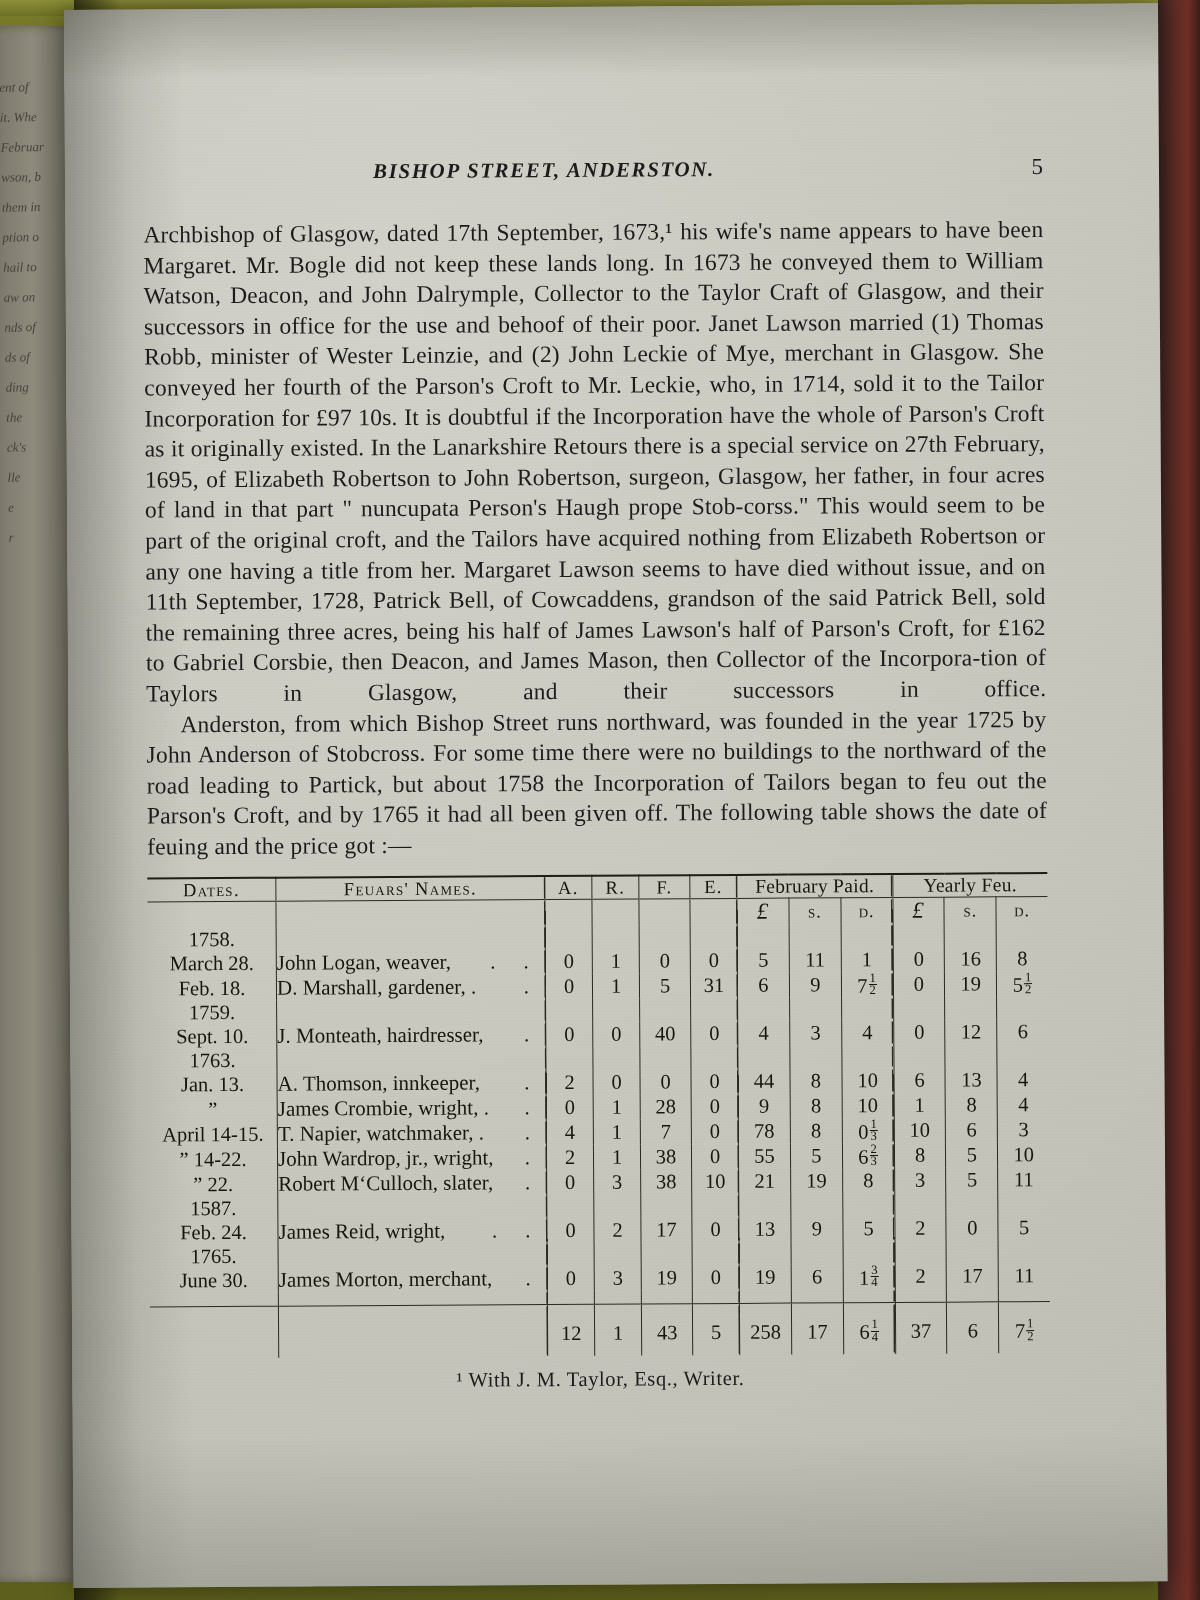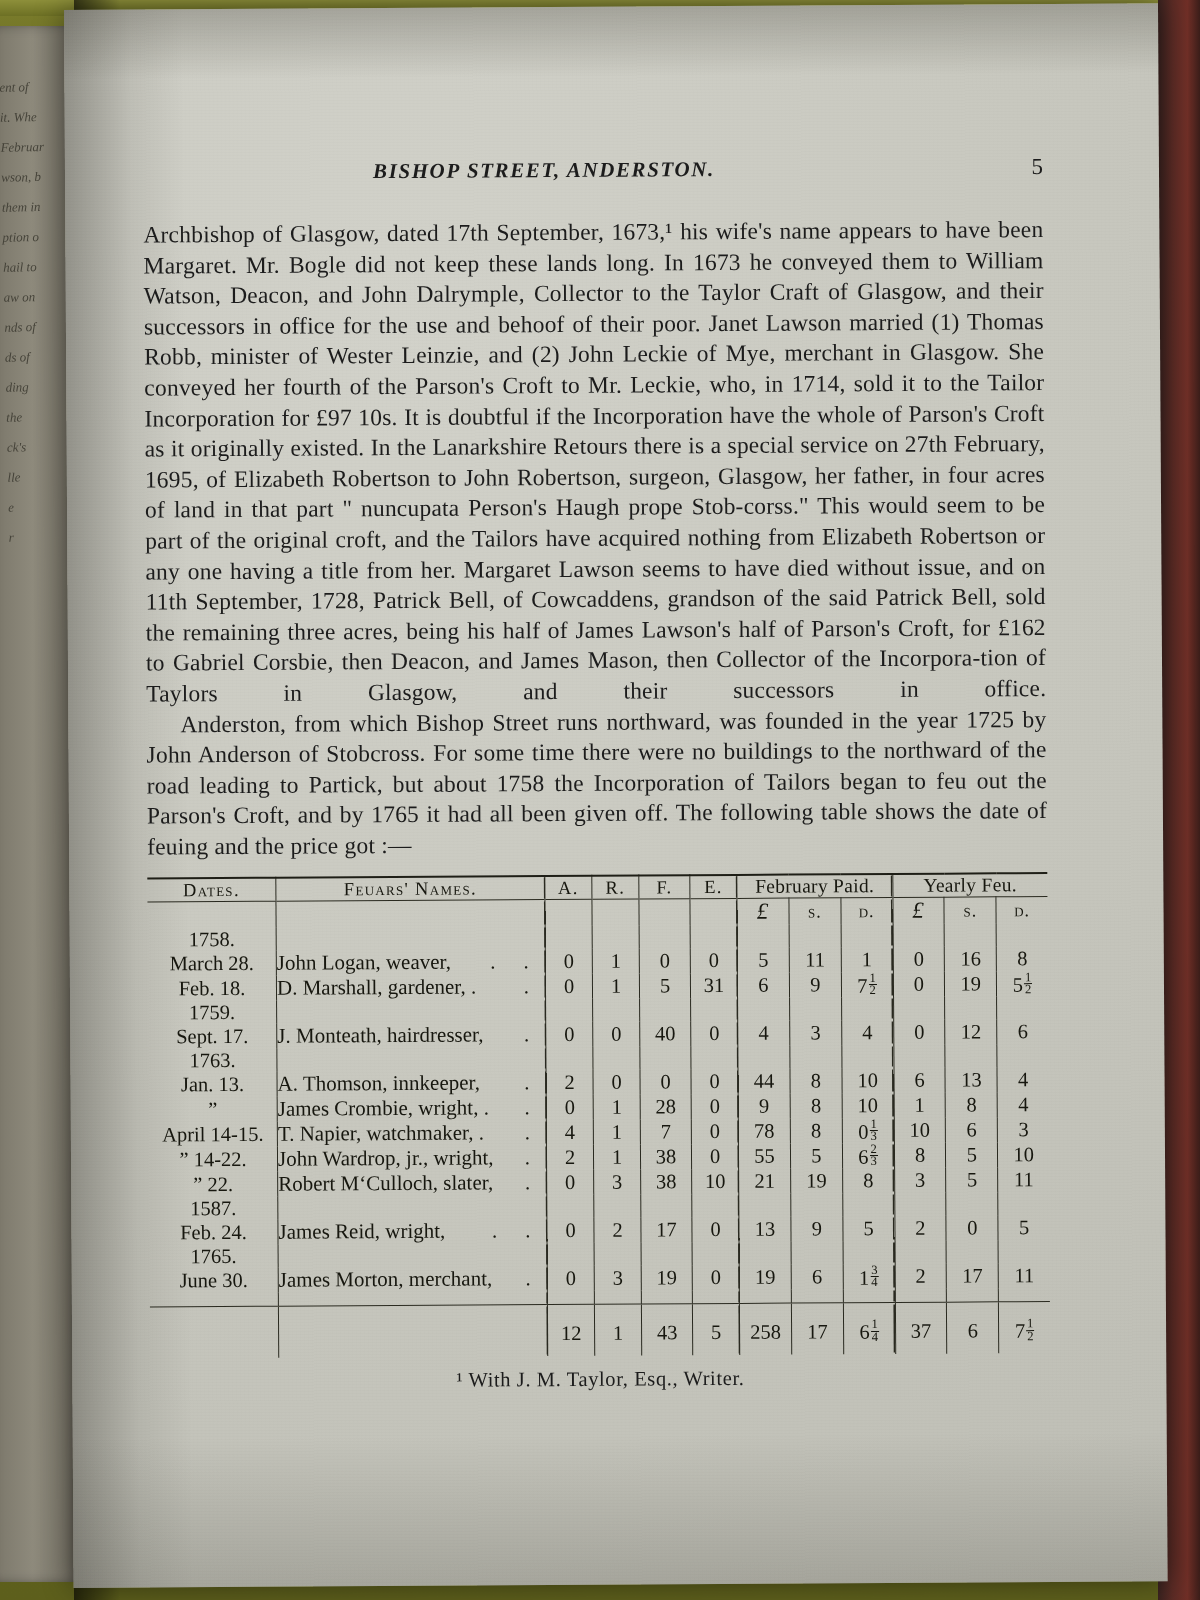--- a/index.html
+++ b/index.html
@@ -226,21 +226,21 @@
                 <td class="vl"></td>
                 <td class="vl"></td>
                 <td class="vl2"></td>
                 <td class="vl"></td>
                 <td class="vl"></td>
                 <td class="vl2"></td>
                 <td class="vl"></td>
                 <td class="vl"></td>
               </tr>
               <tr>
-                <td class="date">Sept. 17.</td>
+                <td class="date">Sept. 10.</td>
                 <td class="name vl">J. Monteath, hairdresser,<span class="dots"><span>.</span></span></td>
                 <td class="num vl2">0</td>
                 <td class="num vl">0</td>
                 <td class="num vl">40</td>
                 <td class="num vl">0</td>
                 <td class="num vl2">4</td>
                 <td class="num vl">3</td>
                 <td class="num vl">4</td>
                 <td class="num vl2">0</td>
                 <td class="num vl">12</td>

